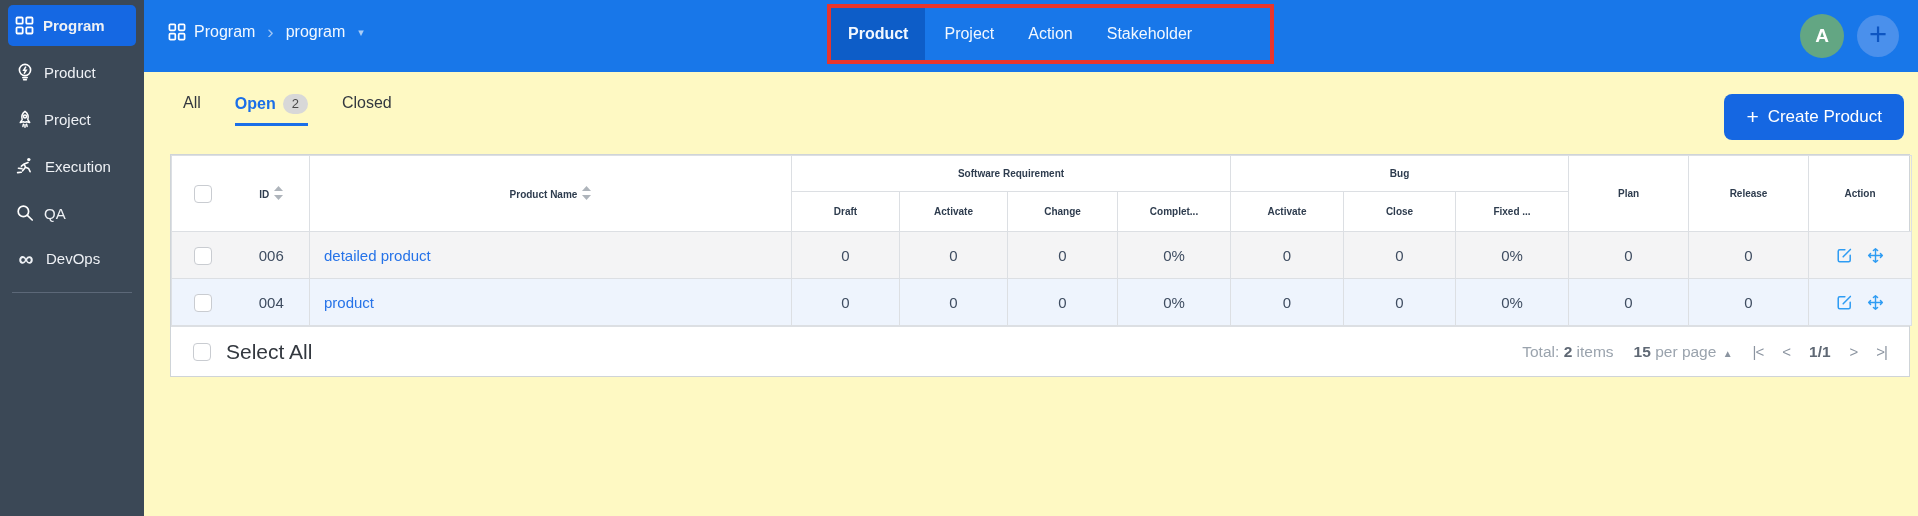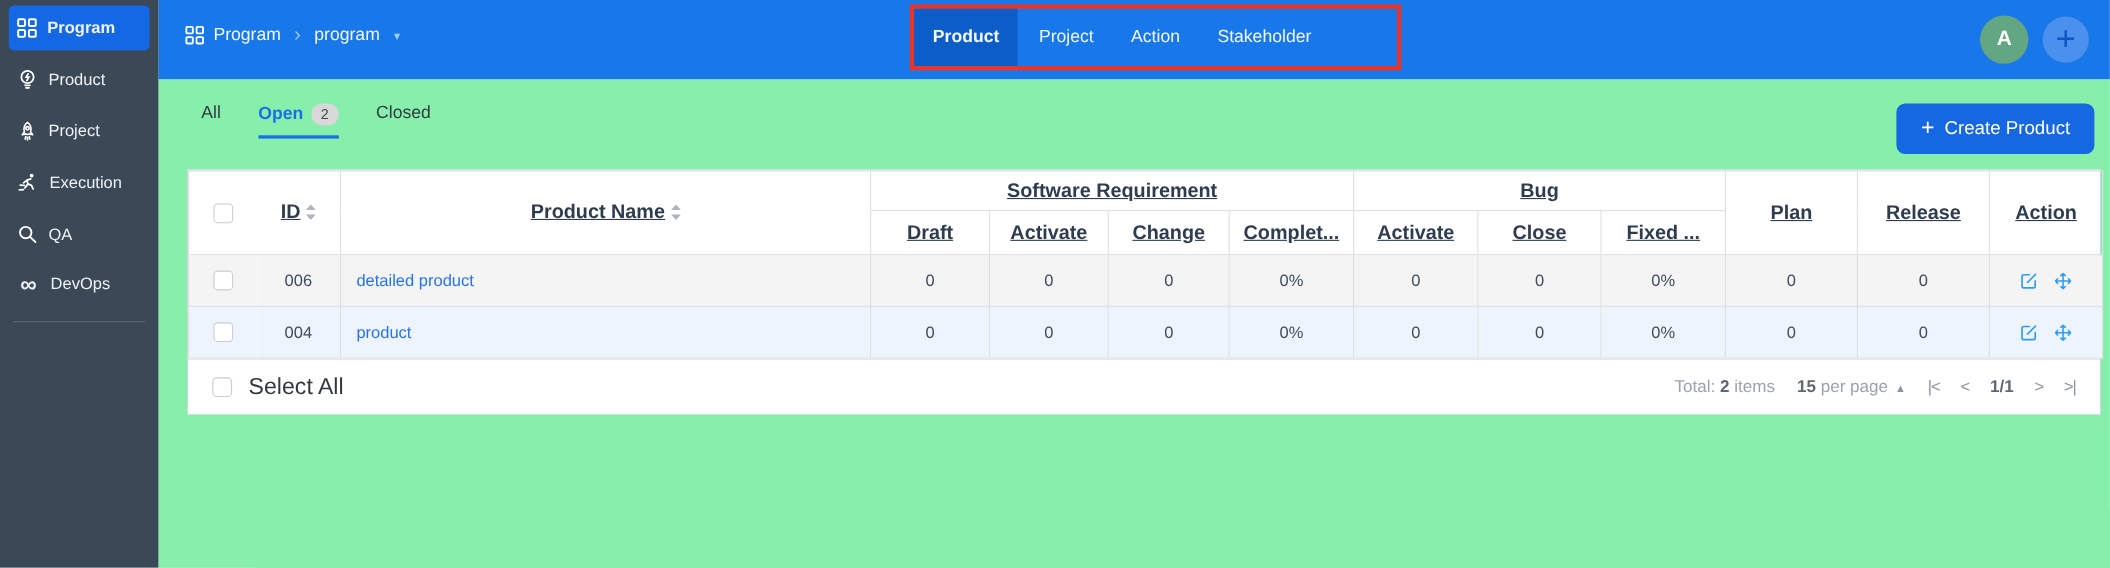--- a/index.html
+++ b/index.html
@@ -35,36 +35,36 @@
     position:absolute; right:74px; top:14px; width:44px; height:44px; border-radius:50%;
     background:#63a683; color:#ffffff; font-size:19px; font-weight:bold;
     display:flex; align-items:center; justify-content:center; cursor:pointer;
   }
   .plus-btn {
     position:absolute; right:19px; top:15px; width:42px; height:42px; border-radius:50%;
     background:#4a90ec; color:#0d55c2; font-size:31px; font-weight:400; line-height:1;
     display:flex; align-items:center; justify-content:center; cursor:pointer; padding-bottom:3px;
   }
   
-  .content { position:absolute; left:144px; top:72px; right:0; bottom:0; background:#86efac; }
+  .content { position:absolute; left:144px; top:72px; right:0; bottom:0; background:#fef9c3; }
   .filter-tabs { position:absolute; left:39px; top:22px; display:flex; align-items:flex-start; gap:34px; font-size:16px; color:#33383f; }
   .filter-tab { display:flex; align-items:center; gap:7px; padding-bottom:9px; cursor:pointer; border-bottom:3px solid transparent; }
   .filter-tab.active { color:#1a6fe8; font-weight:bold; border-bottom-color:#1a6fe8; }
   .count-badge { background:#d8d8d8; color:#4a4a4a; font-size:13px; font-weight:normal; border-radius:10px; padding:2px 9px; line-height:1.2; }
   .create-btn {
     position:absolute; right:14px; top:22px; height:46px; background:#1567e2; color:#fff;
     border:none; border-radius:8px; font-size:17px; font-family:inherit; padding:0 22px;
     display:flex; align-items:center; gap:9px; cursor:pointer;
   }
   .create-btn .plus { font-size:21px; font-weight:normal; }
   
   .table-card { position:absolute; left:26px; top:82px; width:1740px; background:#fff; border:1px solid #cfd4d8; }
   table { width:100%; border-collapse:collapse; table-layout:fixed; font-size:15px; }
   th, td { border:1px solid #dcdfe3; text-align:center; overflow:hidden; white-space:nowrap; }
-  th { color:#2e3c4e; font-size:18px; font-weight:bold;text-decoration:underline; }
+  th { color:#2e3c4e; font-size:10px; font-weight:bold; }
   tr.group-row th { height:36px; }
   tr.sub-row th { height:40px; }
   tr.data-row td { height:47px; color:#3f4d61; }
   tr.data-row.stripe-gray { background:#f4f4f5; }
   tr.data-row.stripe-blue { background:#eef4fd;padding-left:40px; }
   td.name-cell, th.name-col { }
   td.name-cell { text-align:left; padding-left:14px; }
   .check-col { border-right:0; }
   .id-col { border-left:0; }
   .product-link { color:#2673e8; cursor:pointer; text-decoration:none; }

